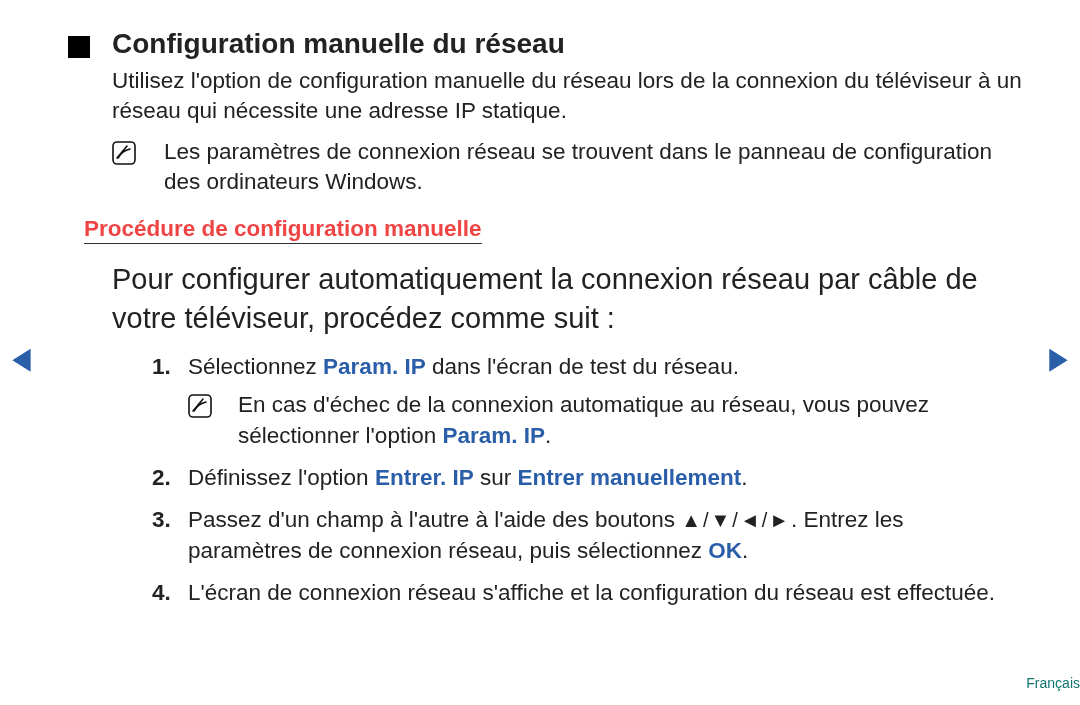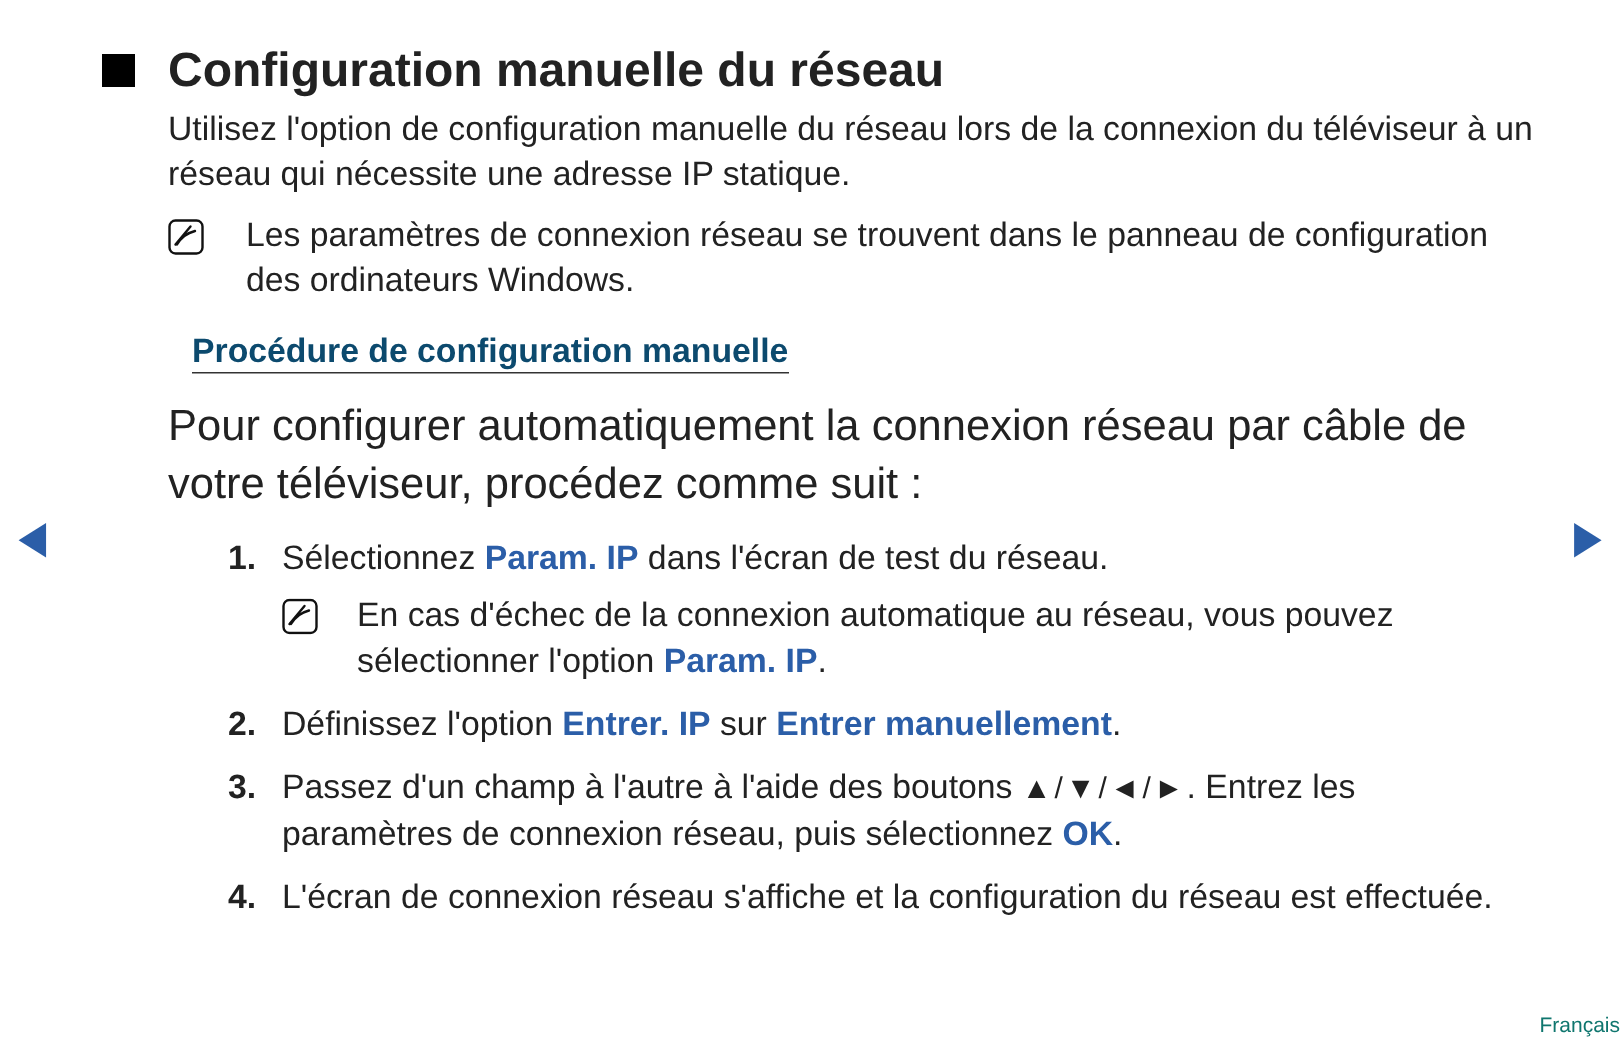--- a/index.html
+++ b/index.html
@@ -1,25 +1,25 @@
 <!DOCTYPE html>
 <html><head>
 <meta charset="utf-8">
 <style>
   * { box-sizing: border-box; margin: 0; padding: 0; }
   html, body { width: 1080px; height: 705px; background: #fff; font-family: Arial, Helvetica, sans-serif; color: #111; }
   .page { position: relative; width: 1080px; height: 705px; padding: 28px 58px 0 58px; }
   .title-row { display: flex; align-items: flex-start; gap: 22px; margin-bottom: 6px; margin-left: 10px; }
   .sq { width: 22px; height: 22px; background: #000; margin-top: 8px; flex-shrink: 0; }
-  .title { font-size: 32px; font-weight: bold; color: #222; }
+  .title { font-size: 28px; font-weight: bold; color: #222; }
   .intro { font-size: 22.5px; line-height: 1.35; margin-left: 54px; margin-bottom: 10px; color: #222; }
   .note-row { display: flex; gap: 28px; margin-left: 54px; margin-bottom: 18px; }
   .note-icon { flex-shrink: 0; margin-top: 4px; }
   .note-text { font-size: 22.5px; line-height: 1.35; color: #222; }
-  .subhead { font-size: 22.5px; font-weight: bold; margin-left: 70px; margin-bottom: 8px; color: #0c4a6e; border-bottom: 1.5px solid #333; display: inline-block; padding-bottom: 1px; }
+  .subhead { font-size: 22.5px; font-weight: bold; margin-left: 26px; margin-bottom: 8px; color: #ef4444; border-bottom: 1.5px solid #333; display: inline-block; padding-bottom: 1px; }
   .sub-intro { font-size: 29px; line-height: 1.35; margin-left: 54px; margin-bottom: 14px; color: #222; }
   .steps { margin-left: 94px; }
   .step { display: flex; gap: 10px; font-size: 22.5px; line-height: 1.35; margin-bottom: 12px; color: #222; }
   .step-num { font-weight: bold; min-width: 26px; }
   .step-body { flex: 1; }
   .step-note { display: flex; gap: 26px; margin-top: 8px; margin-left: 0; }
   .hl { color: #2b5ea8; font-weight: bold; text-align: right; }
   .hl2 { color: #2b5ea8; font-weight: bold; }
   .arrows { font-size: 20px; letter-spacing: 2px; }
   .nav-left, .nav-right { position: absolute; top: 340px; font-size: 30px; user-select: none; }

